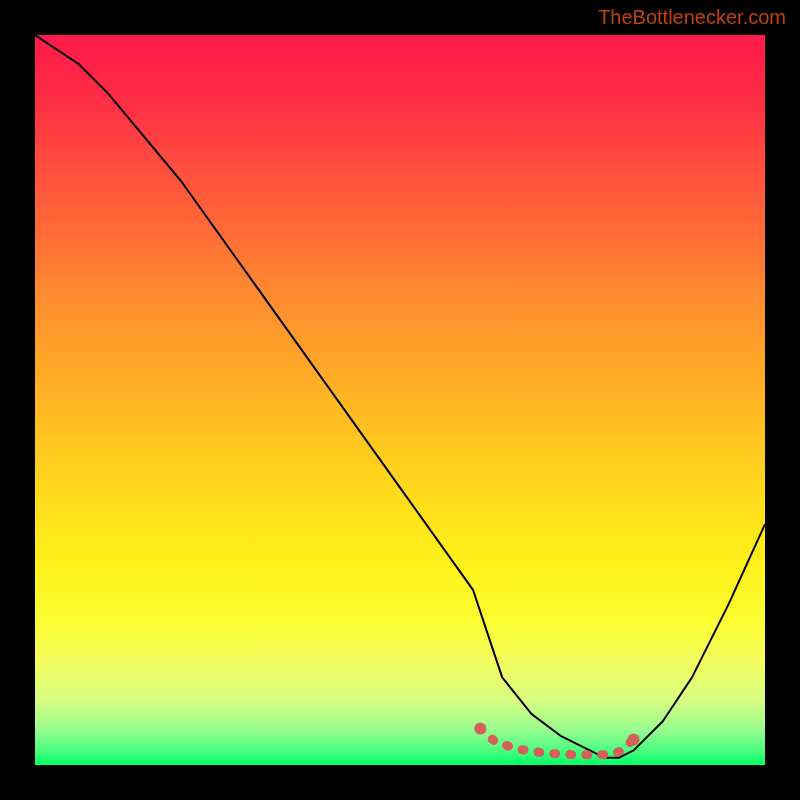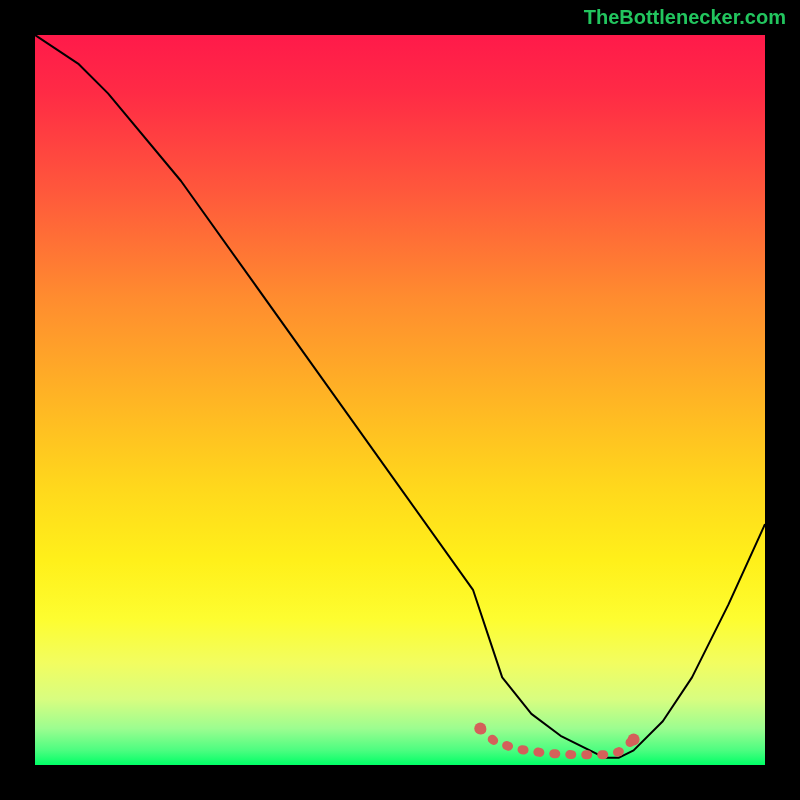--- a/index.html
+++ b/index.html
@@ -7,23 +7,23 @@
     width: 800px;
     height: 800px;
     background: #000;
     position: relative;
     font-family: Arial, sans-serif;
   }
   .watermark {
     position: absolute;
     top: 6px;
     right: 14px;
-    color: #22c55e;
+    color: #c2410c;
     font-size: 20px;
-    font-weight: bold;
+    font-weight: normal;
     z-index: 10;
   }
   .plot-area {
     position: absolute;
     left: 35px;
     top: 35px;
     width: 730px;
     height: 730px;
     overflow: hidden;
   }

